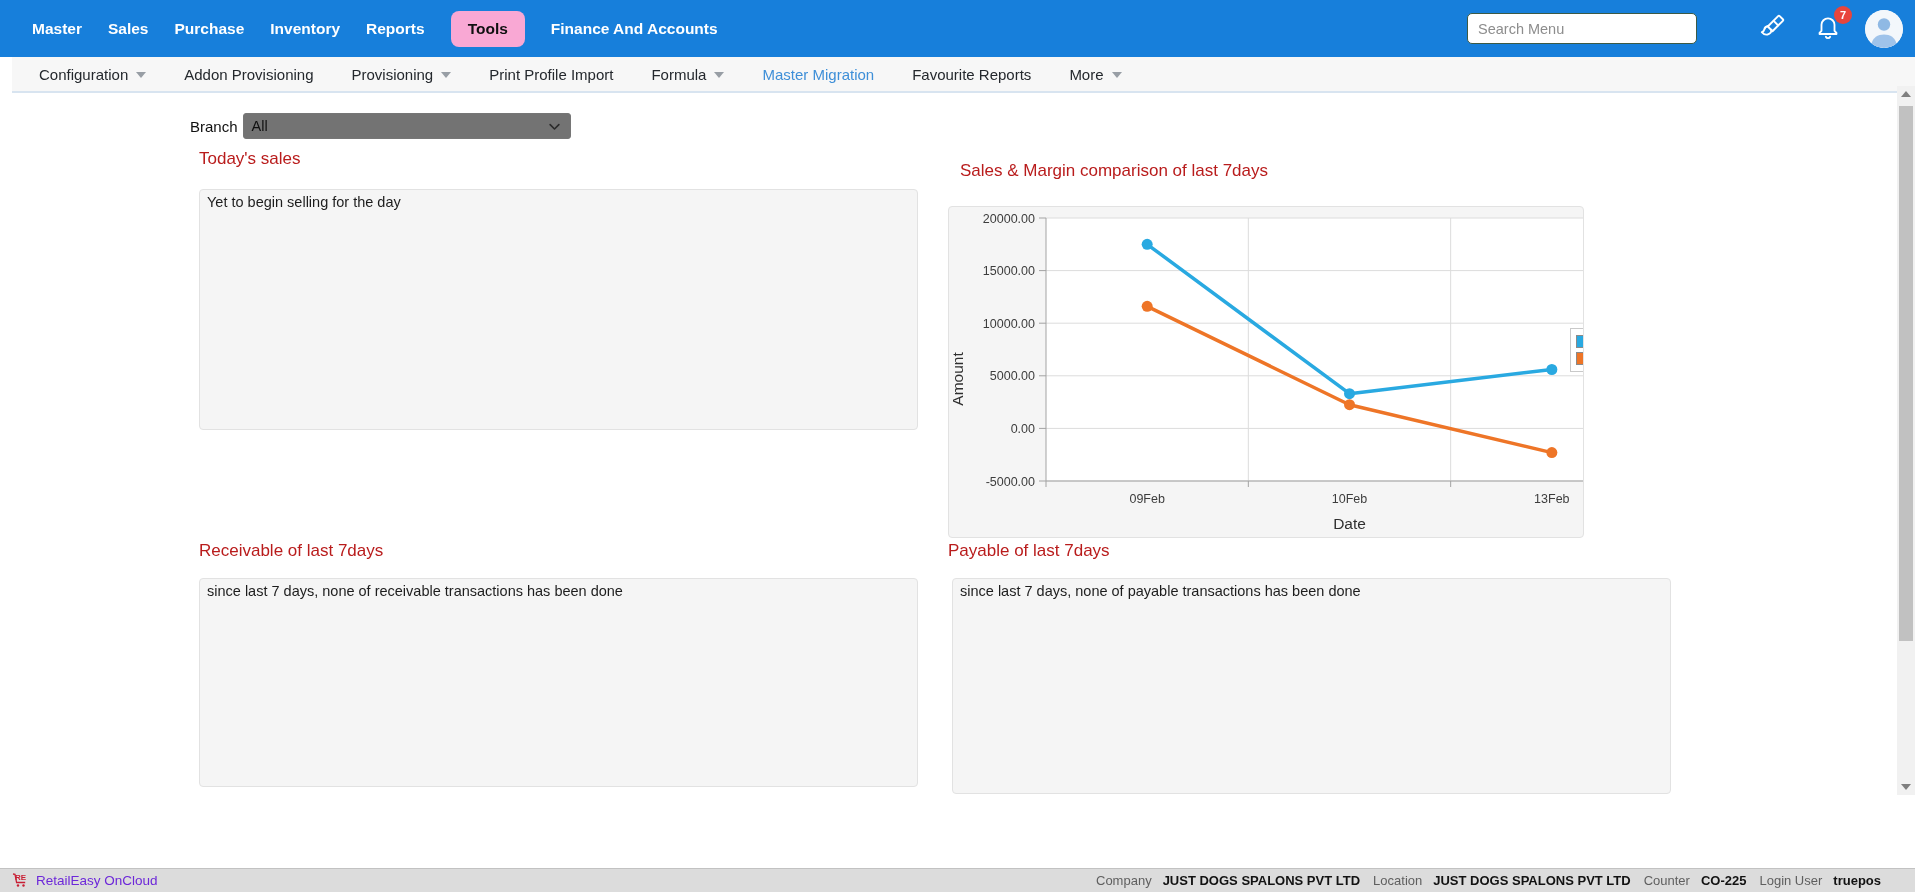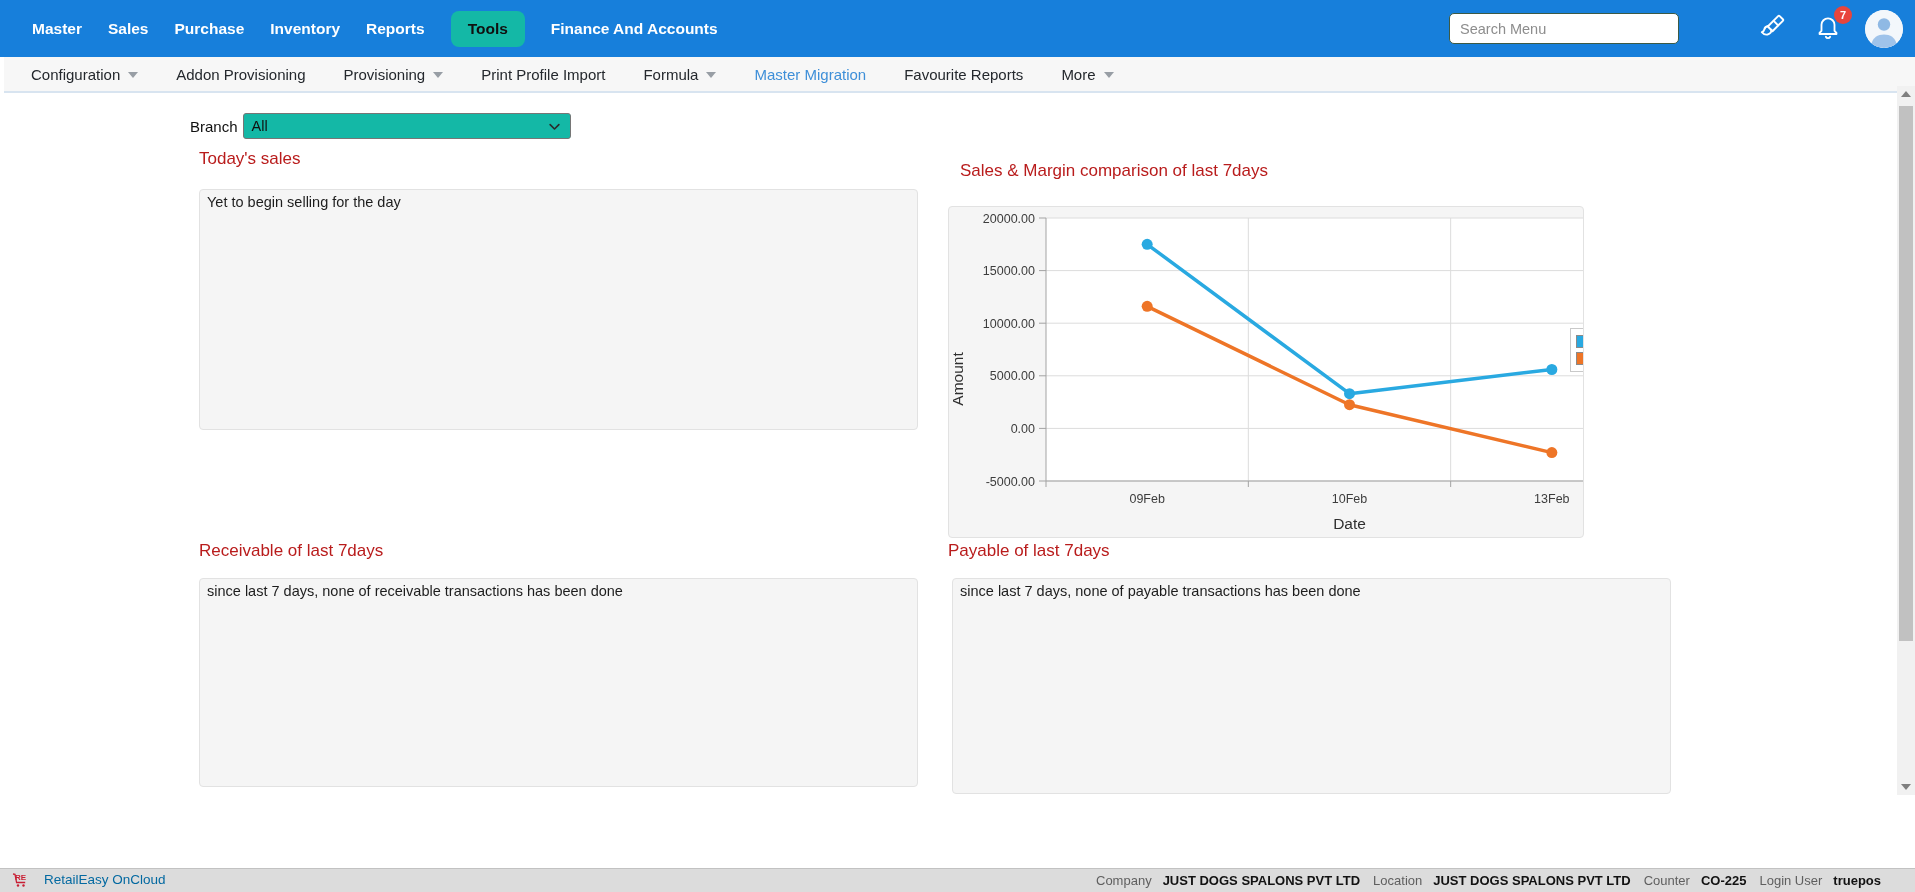--- a/index.html
+++ b/index.html
@@ -5,48 +5,48 @@
   html,body{margin:0;padding:0}
   body{width:1915px;height:892px;overflow:hidden;background:#fff;
        font-family:"Liberation Sans","DejaVu Sans",sans-serif;}
   .screen{position:relative;width:1915px;height:892px;background:#fff}
 
   
   .topnav{position:absolute;top:0;left:0;right:0;height:57px;background:#177FDB;
           display:flex;align-items:center;padding:0 12px 0 32px;box-sizing:border-box}
   .nav-items{display:flex;align-items:center;gap:26px}
   .nav-item{color:#fff;font-weight:700;font-size:15.5px;white-space:nowrap;cursor:pointer}
-  .nav-item.active{background:#14b8a6;color:#101010;padding:9px 17px;border-radius:8px}
-  .search{width:230px;height:31px;margin-left:auto;margin-right:78px;border:1px solid #3c5a45;
+  .nav-item.active{background:#f9a8d4;color:#101010;padding:9px 17px;border-radius:8px}
+  .search{width:230px;height:31px;margin-left:auto;margin-right:60px;border:1px solid #3c5a45;
           border-radius:5px;font-size:14.5px;padding:0 10px;color:#333;box-sizing:border-box;
           outline:none;font-family:inherit}
   .search::placeholder{color:#8d8d8d}
   .icon-btn{position:relative;width:30px;height:30px;display:flex;align-items:center;
             justify-content:center;cursor:pointer;flex:none}
   .bell-wrap{margin-left:26px}
   .badge{position:absolute;top:-8px;right:-9px;min-width:18px;height:18px;border-radius:9px;
          background:#E8453C;color:#fff;font-size:11px;font-weight:700;display:flex;
          align-items:center;justify-content:center;padding:0 4px;box-sizing:border-box}
   .avatar{width:38px;height:38px;border-radius:50%;margin-left:22px;overflow:hidden;
           background:#f3f7fb;cursor:pointer;flex:none}
 
   
-  .menubar{position:absolute;top:57px;left:4px;right:0;height:36px;background:#f7f7f7;
+  .menubar{position:absolute;top:57px;left:12px;right:0;height:36px;background:#f7f7f7;
            border-bottom:2px solid #d8e4f0;display:flex;align-items:center;gap:38px;
            padding-left:27px;box-sizing:border-box}
   .menu-item{font-size:15px;color:#24282d;display:flex;align-items:center;
              white-space:nowrap;cursor:pointer}
   .menu-item.active{color:#3E8FD8}
   .caret{width:0;height:0;border-left:5px solid transparent;border-right:5px solid transparent;
          border-top:6px solid #989ea5;margin-left:8px;margin-top:2px}
 
   
   .branch-row{position:absolute;left:190px;top:113px;display:flex;align-items:center;height:26px}
   .branch-label{font-size:15px;color:#101010;margin-right:5px}
-  .select{width:328px;height:26px;border:1px solid #767676;border-radius:3px;background:#14b8a6;
+  .select{width:328px;height:26px;border:1px solid #767676;border-radius:3px;background:#737373;
           display:flex;align-items:center;justify-content:space-between;padding:0 8px;
           box-sizing:border-box;font-size:14.5px;color:#101010;cursor:pointer}
   .h-title{position:absolute;font-size:17px;color:#b91c1c;white-space:nowrap}
   #h-today{left:199px;top:149px}
   #h-chart{left:948px;top:149px}
   #h-recv{left:199px;top:541px}
   #h-pay{left:948px;top:541px}
   .panel{position:absolute;background:#f5f5f5;border:1px solid #e2e2e2;border-radius:4px;
          box-sizing:border-box}
   #p-today{left:199px;top:189px;width:719px;height:241px}
@@ -69,21 +69,21 @@
   .tri-up{width:0;height:0;border-left:5px solid transparent;border-right:5px solid transparent;
           border-bottom:6px solid #7f7f7f}
   .tri-down{width:0;height:0;border-left:5px solid transparent;border-right:5px solid transparent;
             border-top:6px solid #7f7f7f}
   .sb-thumb{position:absolute;left:2px;top:20px;width:14px;height:535px;background:#c1c1c1;cursor:pointer}
 
   
   .statusbar{position:absolute;left:0;right:0;bottom:0;height:24px;background:#dcdcdc;
              border-top:1px solid #c2c2c2;display:flex;align-items:center;
              padding:0 34px 0 12px;box-sizing:border-box;font-size:13px}
-  .brand{display:flex;align-items:flex-start;gap:15px;color:#0369a1;font-size:13.5px}
+  .brand{display:flex;align-items:center;gap:7px;color:#6d28d9;font-size:13.5px}
   .fields{margin-left:auto;display:flex;gap:13px}
   .field{display:flex;gap:11px;align-items:baseline;white-space:nowrap}
   .f-label{color:#5f5f5f}
   .f-value{color:#121212;font-weight:700}
 </style>
 </head>
 <body>
 
 <div class="screen">
 

